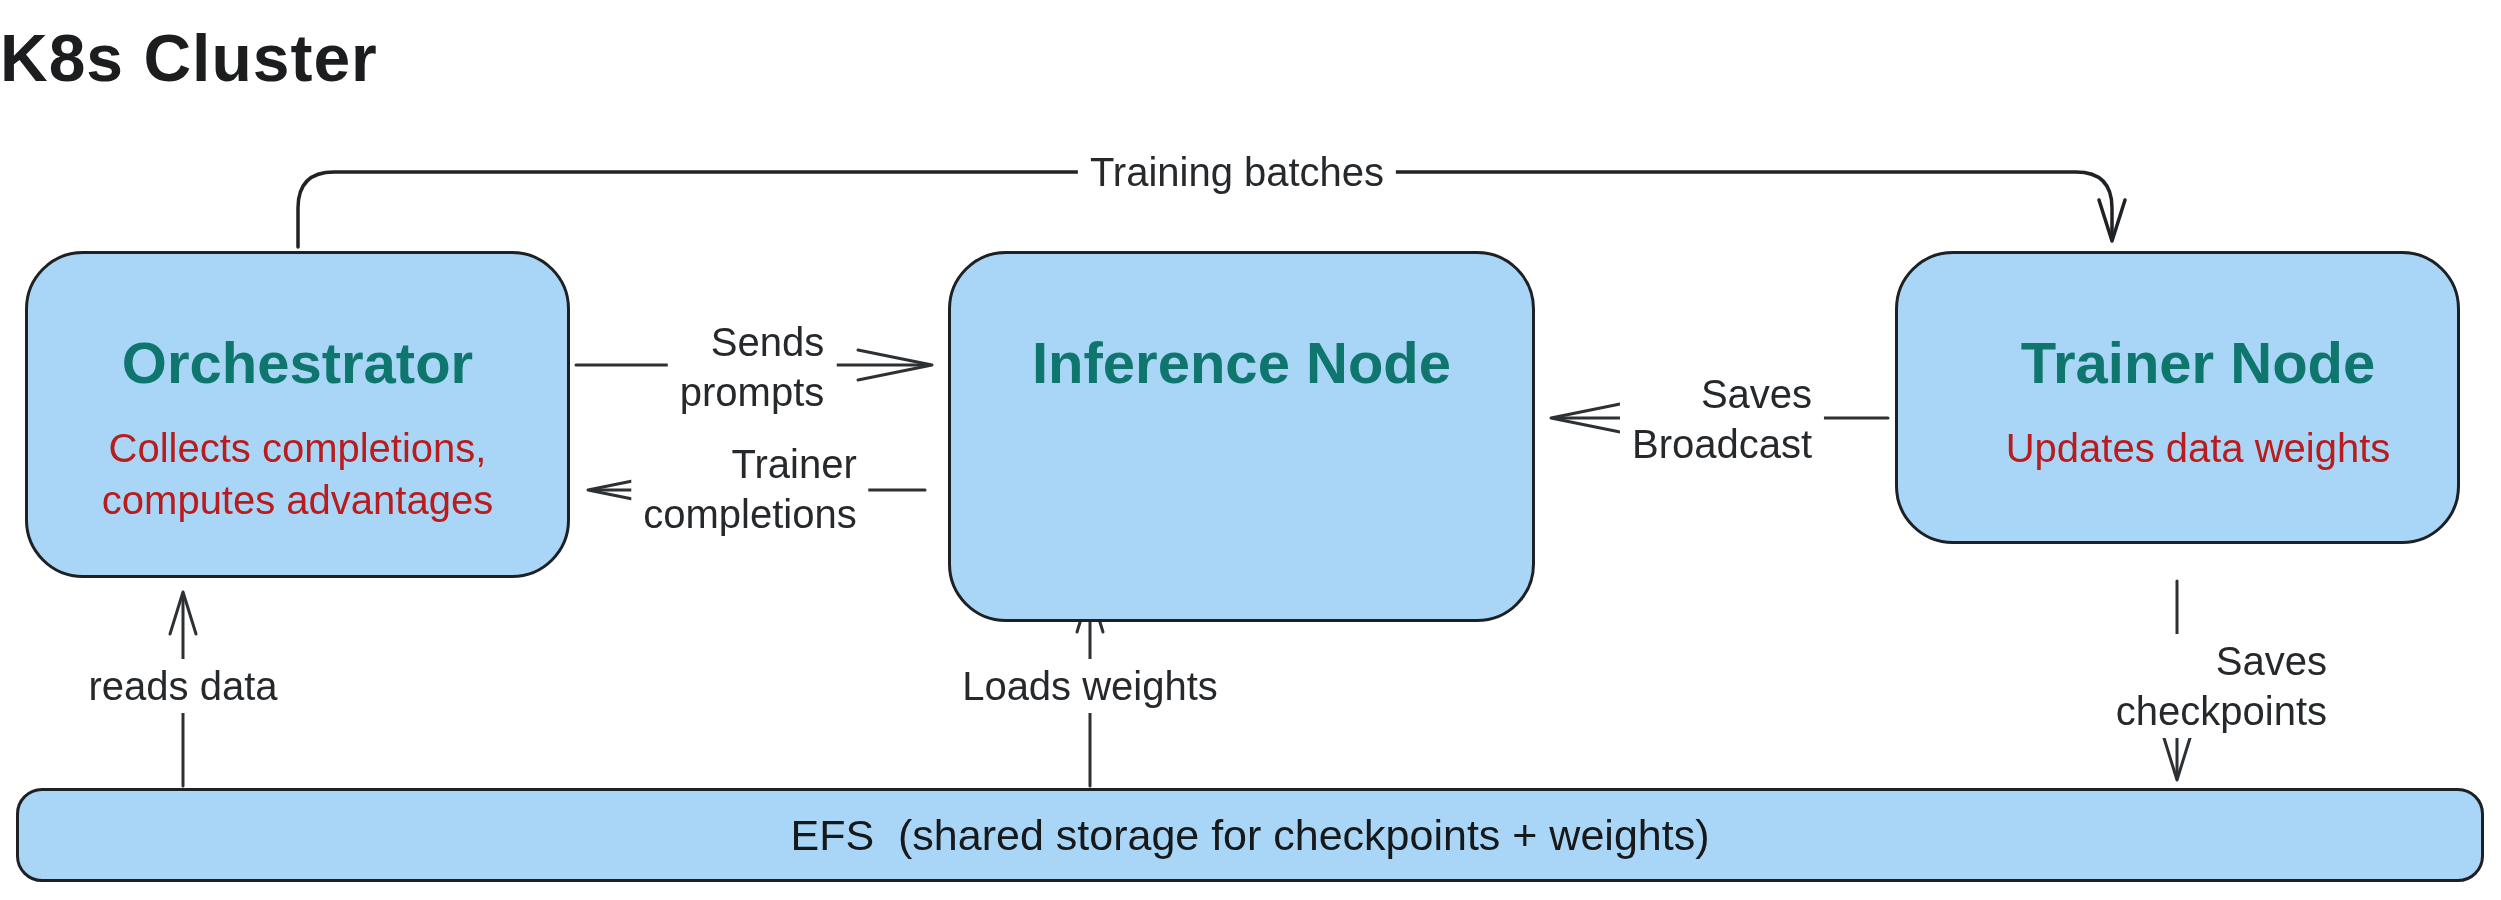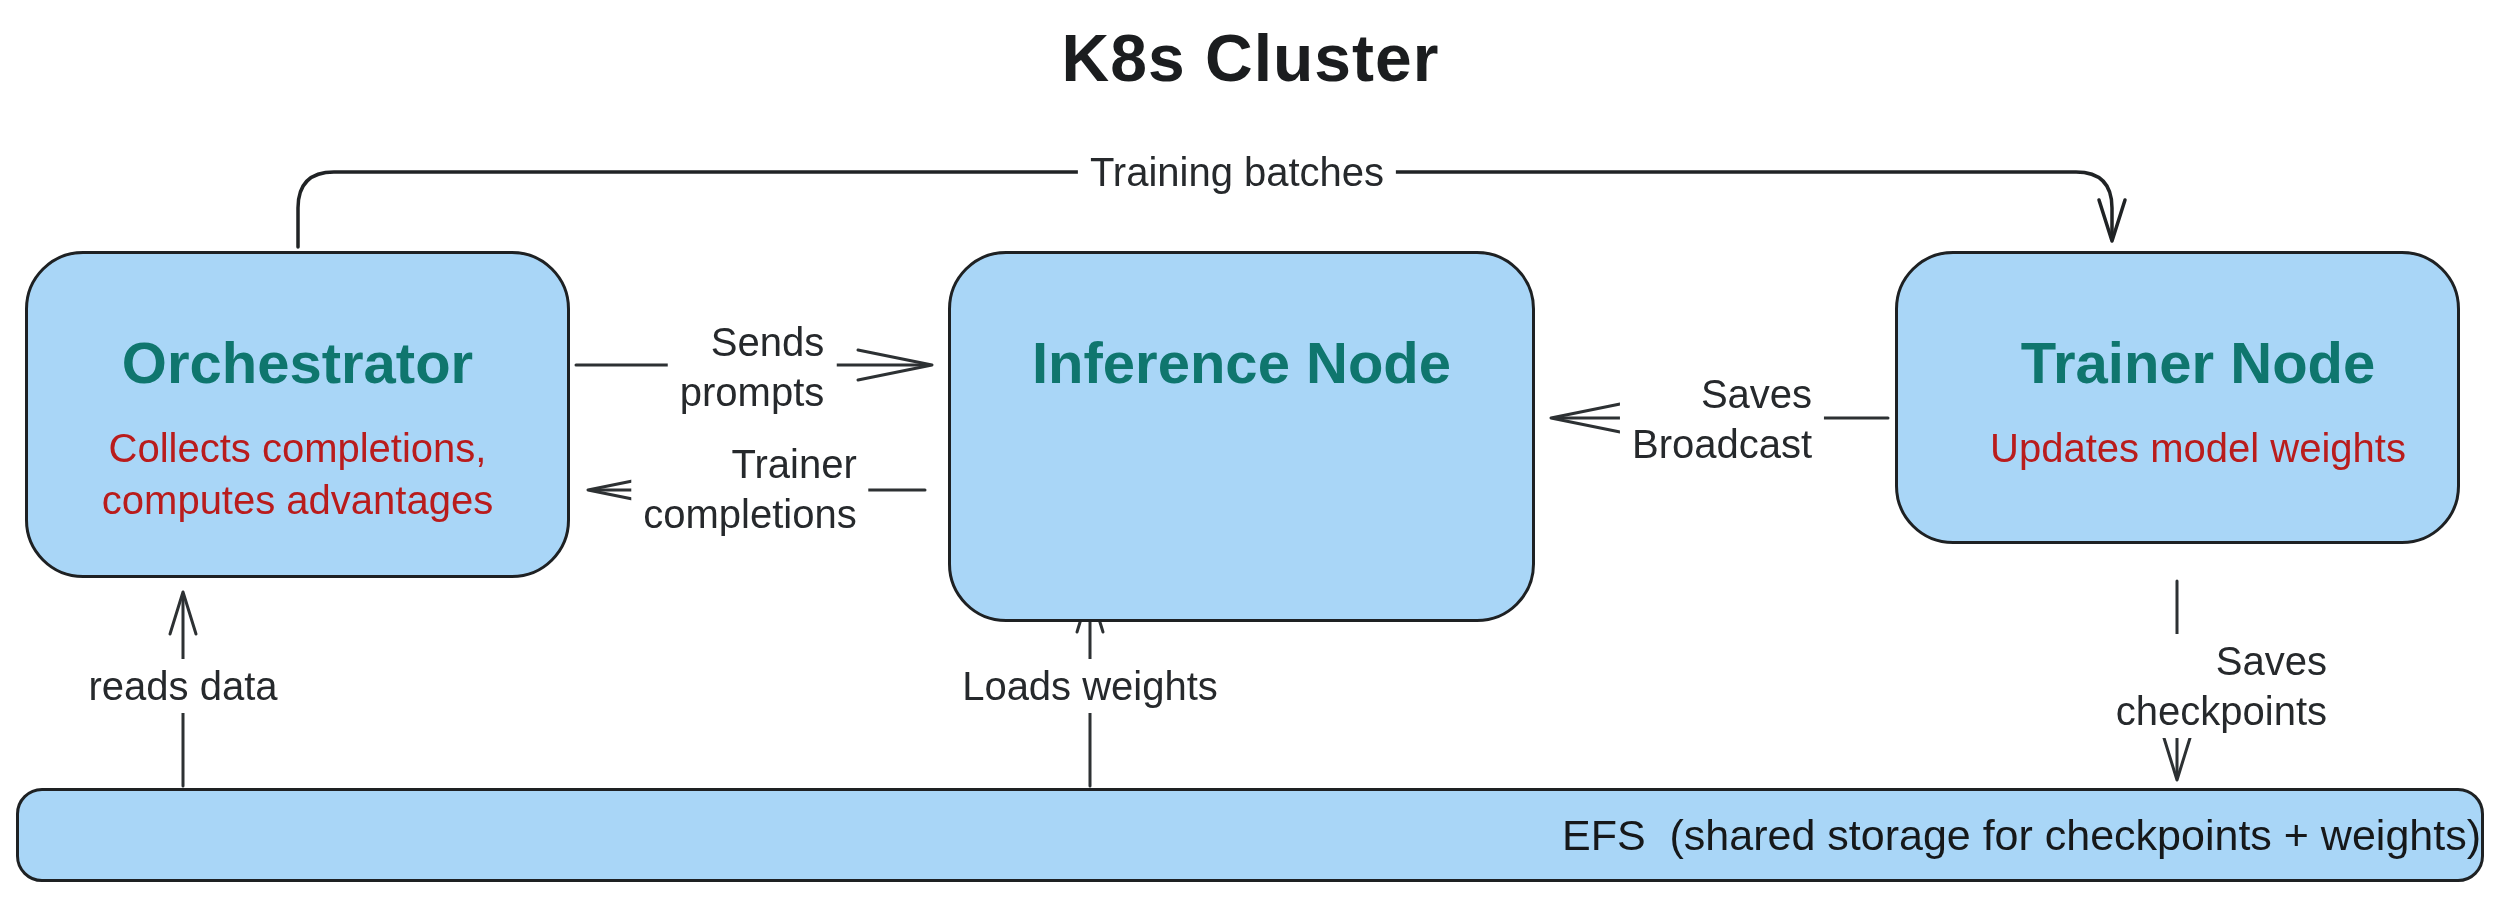--- a/index.html
+++ b/index.html
@@ -5,21 +5,21 @@
   html,body{margin:0;padding:0;background:#ffffff;}
   .canvas{
     position:relative;
     width:2501px;height:900px;
     background:#ffffff;
     font-family:"Liberation Sans","DejaVu Sans",sans-serif;
     overflow:hidden;
   }
   .diagram-title{
     position:absolute;left:0;right:0;top:20px;
-    text-align:center;
+    text-align:left;
     font-size:66px;font-weight:700;color:#1b1d1f;
     letter-spacing:1px;
   }
   svg.wires{position:absolute;left:0;top:0;width:2501px;height:900px;}
   svg.wires path, svg.wires line, svg.wires polyline{
     fill:none;stroke:#2d3133;stroke-width:3;
     stroke-linecap:round;stroke-linejoin:round;
   }
   svg.wires .thick{stroke:#202325;stroke-width:3.5;}
   .node{
@@ -39,21 +39,21 @@
     margin-top:26px;
     font-size:40px;font-weight:400;color:#b91c1c;line-height:52px;
     white-space:pre-line;text-align:center;
   }
   .efs-bar{
     position:absolute;left:16px;top:788px;width:2468px;height:94px;
     background:#a9d6f7;
     border:3.5px solid #1e2123;
     border-radius:26px;
     box-sizing:border-box;
-    display:flex;align-items:center;justify-content:flex-end;
+    display:flex;align-items:center;justify-content:center;
   }
   .efs-label{
     font-size:43px;font-weight:400;color:#16181a;
     white-space:pre-wrap;
   }
   .edge-label{
     position:absolute;
     transform:translate(-50%,-50%);
     background:#ffffff;
     padding:2px 12px;
@@ -123,20 +123,20 @@
     <div class="node-sub">Collects completions,
 computes advantages</div>
   </div>
 
   <div class="node" style="left:948px;top:251px;width:587px;height:371px;">
     <div class="node-title">Inference Node</div>
   </div>
 
   <div class="node" style="left:1895px;top:251px;width:565px;height:293px;padding-left:41px;">
     <div class="node-title">Trainer Node</div>
-    <div class="node-sub">Updates model weights</div>
+    <div class="node-sub">Updates data weights</div>
   </div>
 
   <div class="efs-bar">
     <span class="efs-label">EFS  (shared storage for checkpoints + weights)</span>
   </div>
 
 </div>
 
 </body></html>

